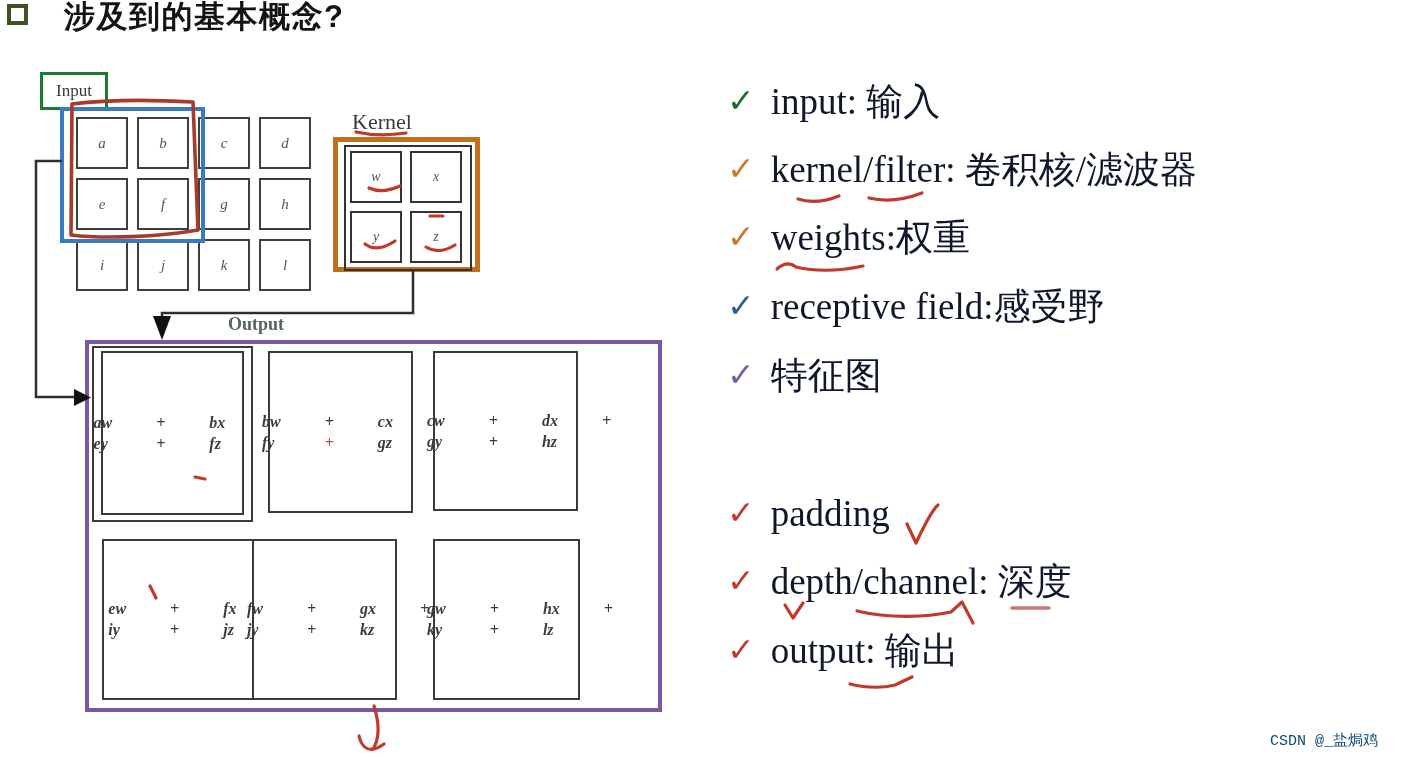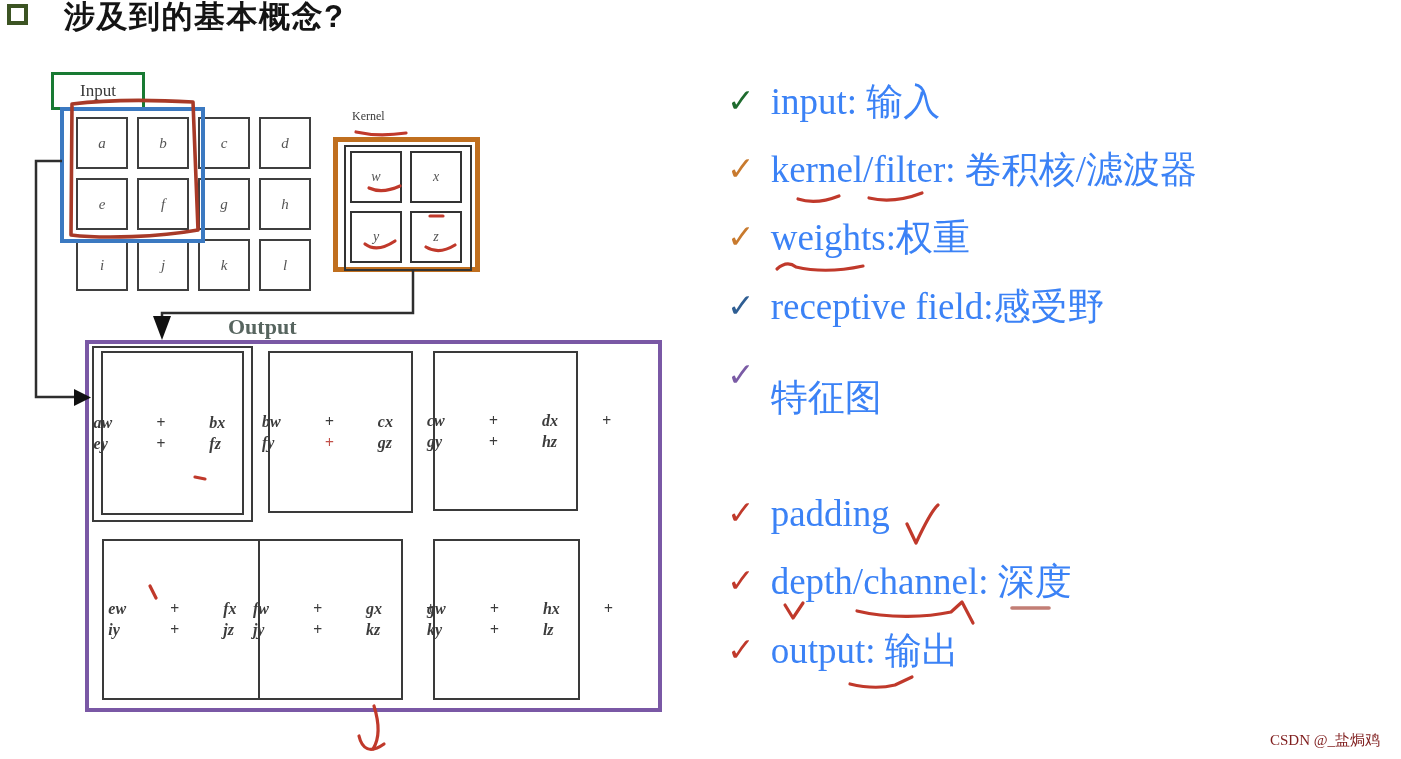--- a/index.html
+++ b/index.html
@@ -7,73 +7,73 @@
   .stage { position: relative; width: 1401px; height: 759px; background: #fff;
            font-family: "Liberation Serif", "DejaVu Serif", serif; }
 
   
   .bullet { position: absolute; left: 7px; top: 4px; width: 21px; height: 21px;
             border: 4px solid #3c5423; background: #fff; }
   .title  { position: absolute; left: 64px; top: -4px; font-family: "Liberation Sans", sans-serif;
             font-size: 31px; font-weight: 700; color: #141414; letter-spacing: 1.5px; }
 
   
-  .input-label-box { position: absolute; left: 51px; top: 72px; width: 94px; height: 38px;
+  .input-label-box { position: absolute; left: 40px; top: 72px; width: 68px; height: 38px;
             border: 3.5px solid #187a33; display: flex; align-items: center; justify-content: center; }
   .diagram-label { font-size: 17px; color: #3a3a3a; }
   #input-grid { position: absolute; left: 76px; top: 117px; display: grid;
             grid-template-columns: repeat(4, 52px); grid-auto-rows: 52px; gap: 9px; }
   .gcell { border: 2.5px solid #3f3f3f; background: #fff; display: flex; align-items: center;
            justify-content: center; font-style: italic; font-size: 15px; color: #555; }
   .blue-box { position: absolute; left: 60px; top: 107px; width: 145px; height: 136px;
            border: 4px solid #3b79c1; }
 
   
-  .kernel-label { position: absolute; left: 352px; top: 109px; font-size: 12px; color: #3a3a3a; }
+  .kernel-label { position: absolute; left: 352px; top: 109px; font-size: 22px; color: #3a3a3a; }
   .kernel-box { position: absolute; left: 333px; top: 137px; width: 147px; height: 135px;
            border: 5px solid #c06f1f; }
   .kernel-inner { position: absolute; left: 6px; top: 3px; width: 128px; height: 126px;
            border: 2.5px solid #333; display: grid; grid-template-columns: 52px 52px;
            grid-auto-rows: 52px; gap: 8px; padding: 4px; }
   .kcell { border: 2.5px solid #333; background: #fff; display: flex; align-items: center;
            justify-content: center; font-style: italic; font-size: 14px; color: #555; }
 
   
-  .output-label { position: absolute; left: 228px; top: 314px; font-size: 22px;
+  .output-label { position: absolute; left: 228px; top: 314px; font-size: 18px;
            font-weight: 600; color: #57655f; }
   .purple-box { position: absolute; left: 85px; top: 340px; width: 577px; height: 372px;
            border: 4.5px solid #7a58a5; }
   #out-1-outer { position: absolute; left: 92px; top: 346px; width: 161px; height: 176px;
            border: 2px solid #3a3a3a; background: #fff; }
   .out-cell { position: absolute; border: 2.5px solid #3a3a3a; background: #fff; }
   #out-1 { left: 101px; top: 351px; width: 143px; height: 164px; }
   #out-2 { left: 268px; top: 351px; width: 145px; height: 162px; }
   #out-3 { left: 433px; top: 351px; width: 145px; height: 160px; }
   #out-4 { left: 102px; top: 539px; width: 167px; height: 161px; }
-  #out-5 { left: 258px; top: 539px; width: 145px; height: 161px; }
+  #out-5 { left: 252px; top: 539px; width: 145px; height: 161px; }
   #out-6 { left: 433px; top: 539px; width: 147px; height: 161px; }
   .formula { width: 100%; height: 100%; display: grid; grid-template-columns: repeat(4, auto);
            column-gap: 17px; row-gap: 3px; justify-content: center; align-content: center; }
   .tok { font-style: italic; font-weight: 600; font-size: 16px; color: #3c3c3c; margin-left: 27px; }
   #out-2 .tok:nth-child(6) { color: #c25049; }
 
   
   .li { position: absolute; left: 727px; display: flex; gap: 16px; }
   .check { font-family: "DejaVu Sans", sans-serif; font-size: 33px; line-height: 42px;
            font-weight: 700; }
-  .li-text { font-size: 37px; line-height: 44px; color: #3b82f6; }
-  .l2 { margin-top: 22px; }
+  .li-text { font-size: 37px; line-height: 44px; color: #0f172a; }
+  .l2 { }
   .t1 { top: 80px; } .t2 { top: 148px; } .t3 { top: 216px; } .t4 { top: 285px; }
   .t5 { top: 354px; } .t6 { top: 492px; } .t7 { top: 560px; } .t8 { top: 629px; }
 
   .overlay { position: absolute; left: 0; top: 0; width: 1401px; height: 759px;
            pointer-events: none; }
 
-  .watermark { position: absolute; left: 1270px; top: 731px; font-family: Liberation Serif, serif;
-           font-size: 15px; color: #7f1d1d; }
+  .watermark { position: absolute; left: 1270px; top: 731px; font-family: Liberation Mono, monospace;
+           font-size: 15px; color: #0c4a6e; }
 </style>
 </head>
 <body>
 
 <div class="stage">
 
   <span class="bullet" style="border-color: rgb(60, 84, 35);"></span>
   <div class="title">涉及到的基本概念?</div>
 
   <div class="input-label-box" style="border-color: rgb(24, 122, 51);">

